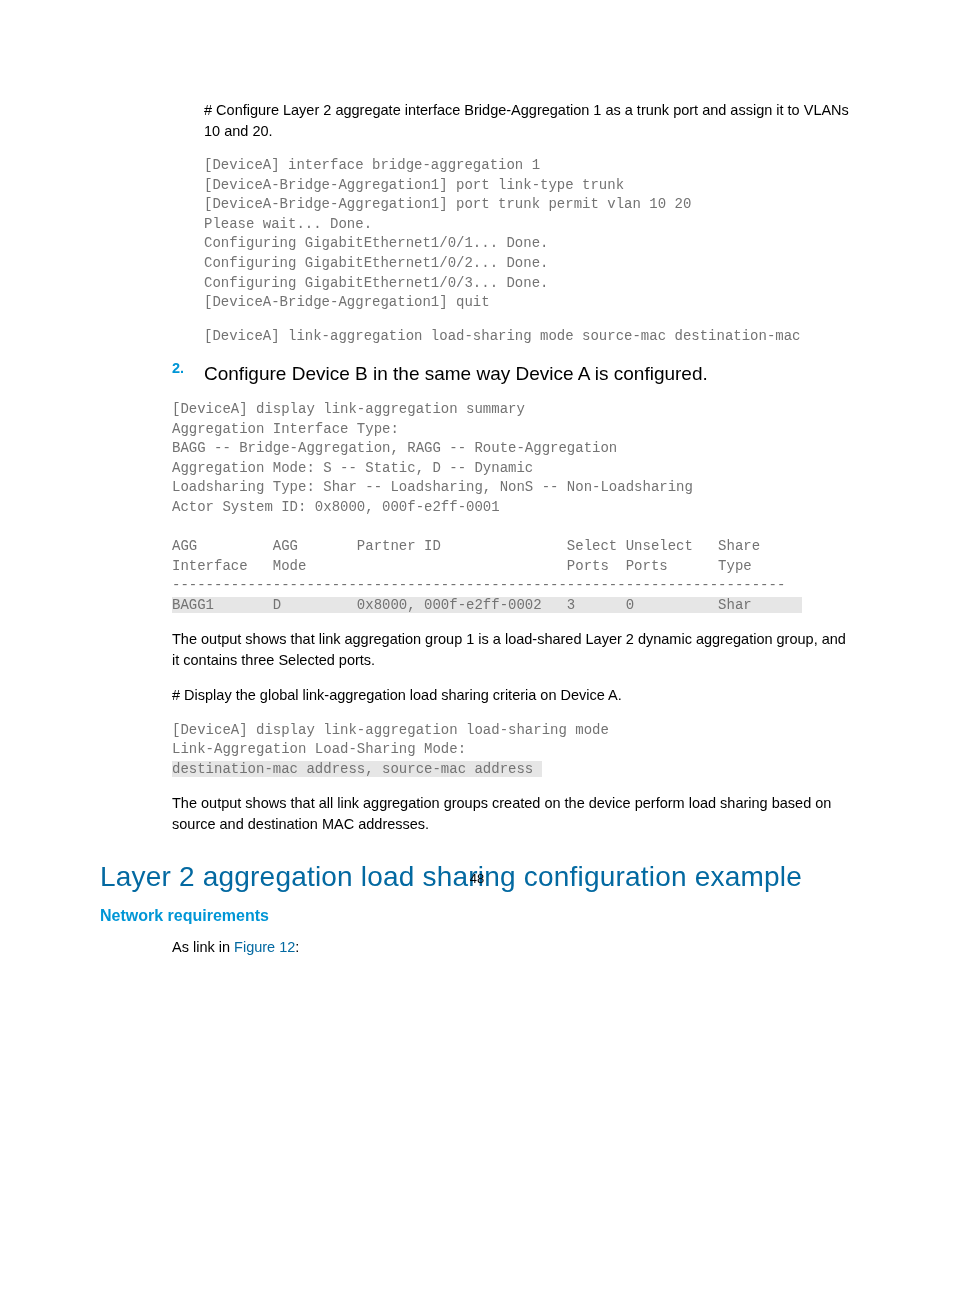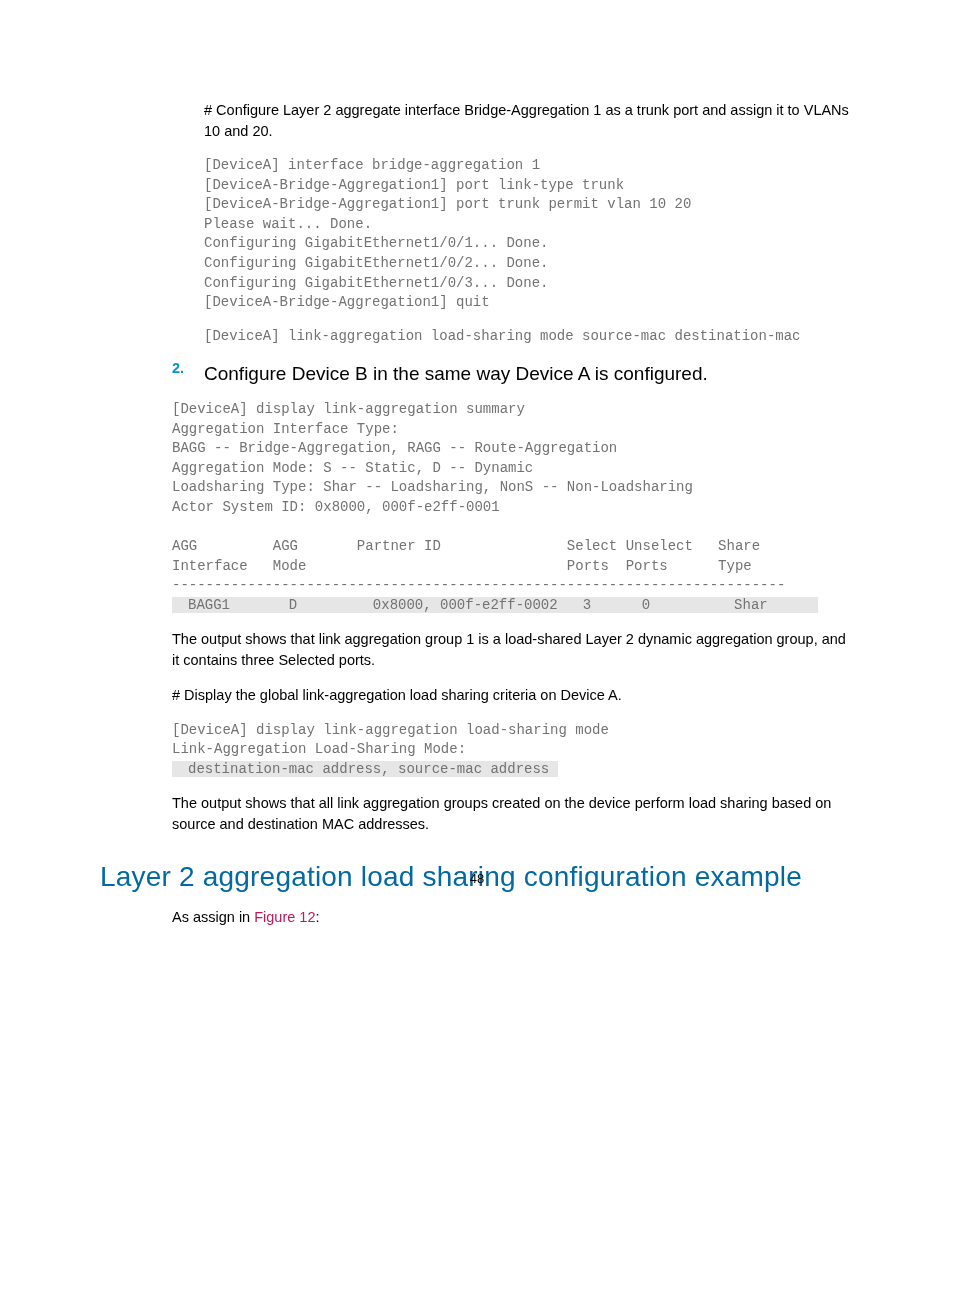--- a/index.html
+++ b/index.html
@@ -7,23 +7,23 @@
   .page { width: 954px; height: 936px; position: relative; padding: 100px 100px 60px 100px; }
   .content { margin-left: 72px; }
   .para { font-size: 14.5px; line-height: 1.45; margin-bottom: 14px; }
   .code { font-family: "Courier New", monospace; font-size: 14px; white-space: pre; line-height: 1.4; margin-bottom: 14px; color: #737373; }
   .indented { margin-left: 32px; }
   .ol-row { display: flex; gap: 14px; margin-bottom: 12px; }
   .ol-num { color: #0096d6; font-weight: bold; font-size: 14.5px; min-width: 18px; }
   .ol-txt { font-size: 19px; line-height: 1.45; }
   .h3 { color: #0096d6; font-weight: bold; font-size: 16px; margin: 10px 0 12px 0; }
   .h2 { color: #0369a1; font-weight: 300; font-size: 28px; margin: 26px 0 14px 0; font-family: Arial, Helvetica, sans-serif; letter-spacing: 0.2px; }
-  .link { color: #be185d; }
+  .link { color: #0369a1; }
   .pagenum { position: absolute; bottom: 50px; left: 0; width: 100%; text-align: center; font-size: 13px; }
-  .hl { background: #e6e6e6; display: inline; padding-left: 16px; }
+  .hl { background: #e6e6e6; display: inline; }
 </style>
 </head>
 <body>
 
 <div class="page">
 
   <div class="content">
 
     <div class="para indented"># Configure Layer 2 aggregate interface Bridge-Aggregation 1 as a trunk port and assign it to VLANs 10 and 20.</div>
 
@@ -69,22 +69,23 @@
     <div class="code"><span>[DeviceA] display link-aggregation load-sharing mode
 Link-Aggregation Load-Sharing Mode:
 </span><span class="hl">destination-mac address, source-mac address </span></div>
 
     <div class="para">The output shows that all link aggregation groups created on the device perform load sharing based on source and destination MAC addresses.</div>
 
   </div>
 
   <div class="h2">Layer 2 aggregation load sharing configuration example</div>
 
+  <div class="h3">Network requirements</div>
 
   <div class="content">
     <div class="para">
-      <span>As assign in </span><span class="link">Figure 12</span><span>:</span>
+      <span>As link in </span><span class="link">Figure 12</span><span>:</span>
     </div>
   </div>
 
   <div class="pagenum">48</div>
 
 </div>
 
 </body></html>

